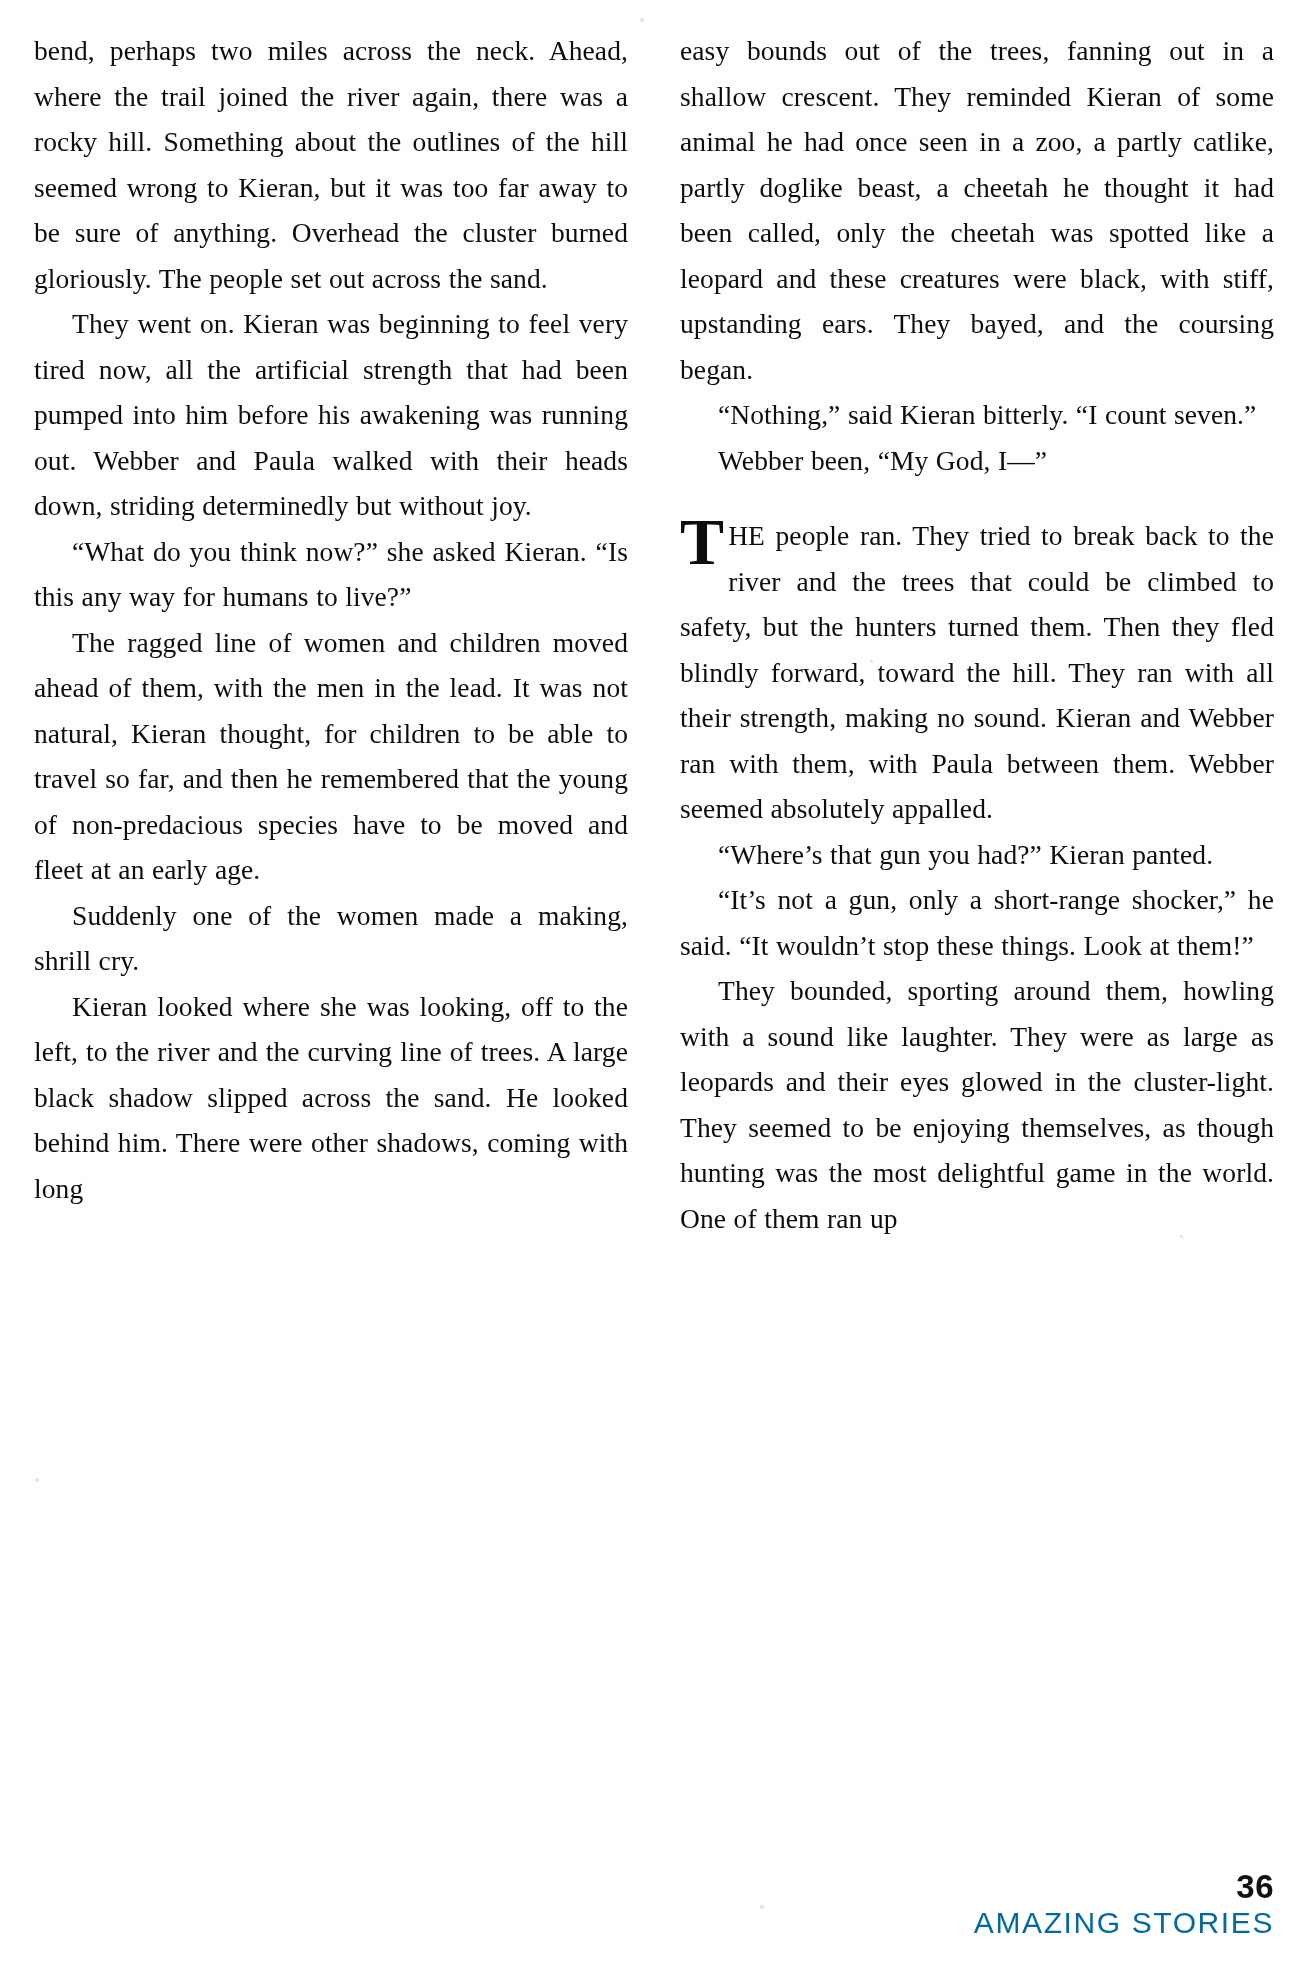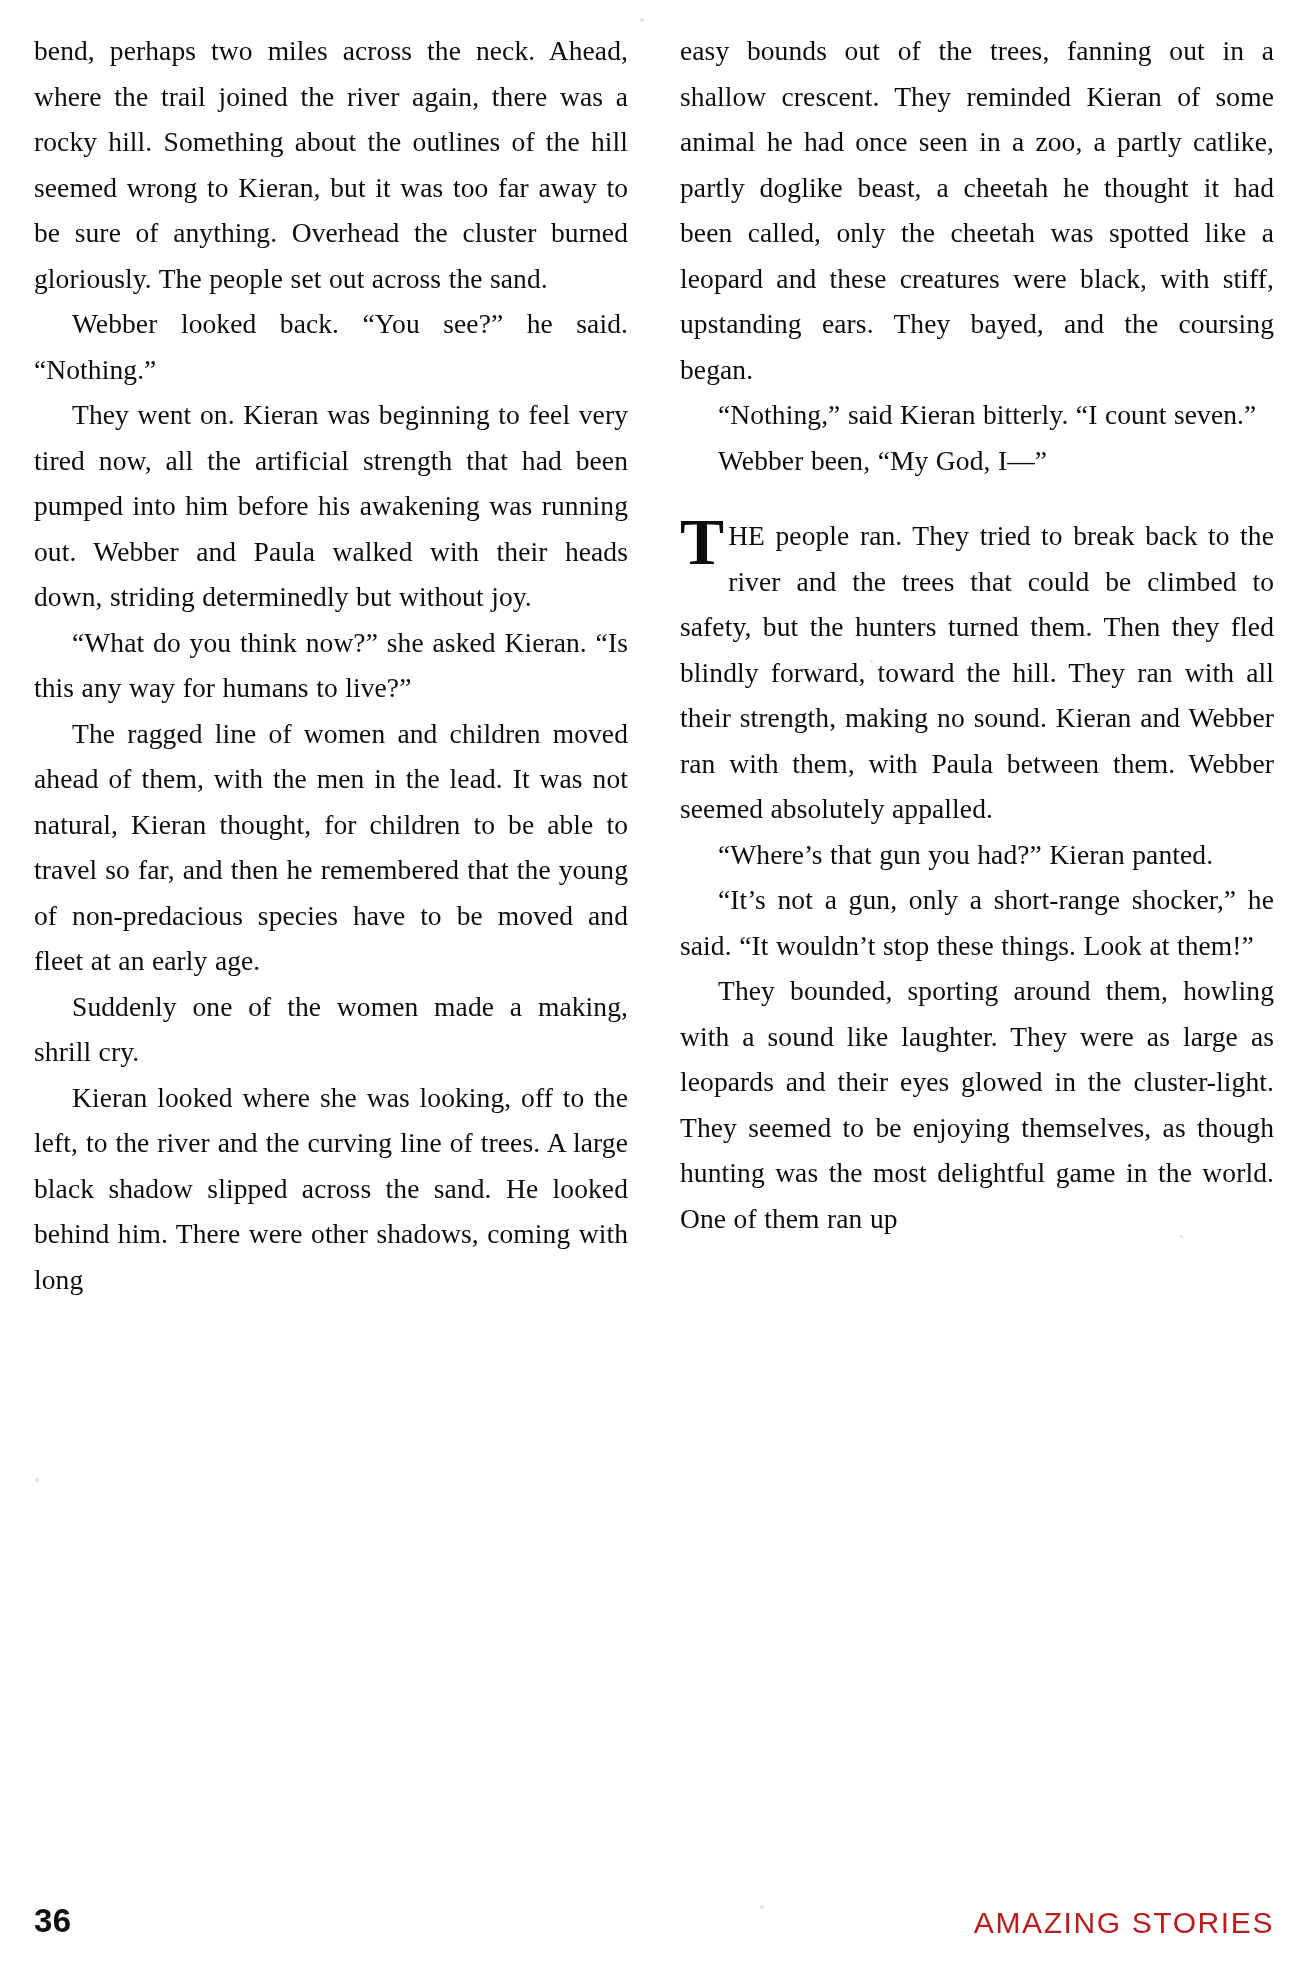--- a/index.html
+++ b/index.html
@@ -69,53 +69,53 @@
     font-family: "Liberation Serif", serif;
   }
   .footer {
     position: absolute;
     bottom: 34px;
     left: 34px;
     width: 1240px;
     display: flex;
     justify-content: space-between;
     align-items: flex-end;
+    flex-direction: column;
   }
   .folio {
     font-family: "Liberation Sans", sans-serif;
     font-size: 33px;
     font-weight: 700;
     color: #111;
     letter-spacing: 0.5px;
   }
   .magazine {
     font-family: "Liberation Sans", sans-serif;
     font-size: 30px;
     font-weight: 500;
-    color: #b91c1c;
+    color: #0369a1;
     letter-spacing: 1.6px;
   }
   
   .speck {
     position: absolute;
     background: #c9c9c9;
     border-radius: 50%;
     opacity: .55;
   }
 </style>
 </head>
 <body>
 
 <div class="page">
 
   <div class="columns">
 
     <div class="col">
       <p class="noindent">bend, perhaps two miles across the neck. Ahead, where the trail joined the river again, there was a rocky hill. Something about the outlines of the hill seemed wrong to Kieran, but it was too far away to be sure of anything. Overhead the cluster burned gloriously. The people set out across the sand.</p>
-      <p class="indent">Webber looked back. “You see?” he said. “Nothing.”</p>
       <p class="indent">They went on. Kieran was beginning to feel very tired now, all the artificial strength that had been pumped into him before his awakening was running out. Webber and Paula walked with their heads down, striding determinedly but without joy.</p>
       <p class="indent">“What do you think now?” she asked Kieran. “Is this any way for humans to live?”</p>
       <p class="indent">The ragged line of women and children moved ahead of them, with the men in the lead. It was not natural, Kieran thought, for children to be able to travel so far, and then he remembered that the young of non-predacious species have to be moved and fleet at an early age.</p>
       <p class="indent">Suddenly one of the women made a making, shrill cry.</p>
       <p class="indent">Kieran looked where she was looking, off to the left, to the river and the curving line of trees. A large black shadow slipped across the sand. He looked behind him. There were other shadows, coming with long</p>
     </div>
 
     <div class="col">
       <p class="noindent">easy bounds out of the trees, fanning out in a shallow crescent. They reminded Kieran of some animal he had once seen in a zoo, a partly catlike, partly doglike beast, a cheetah he thought it had been called, only the cheetah was spotted like a leopard and these creatures were black, with stiff, upstanding ears. They bayed, and the coursing began.</p>
       <p class="indent">“Nothing,” said Kieran bitterly. “I count seven.”</p>

